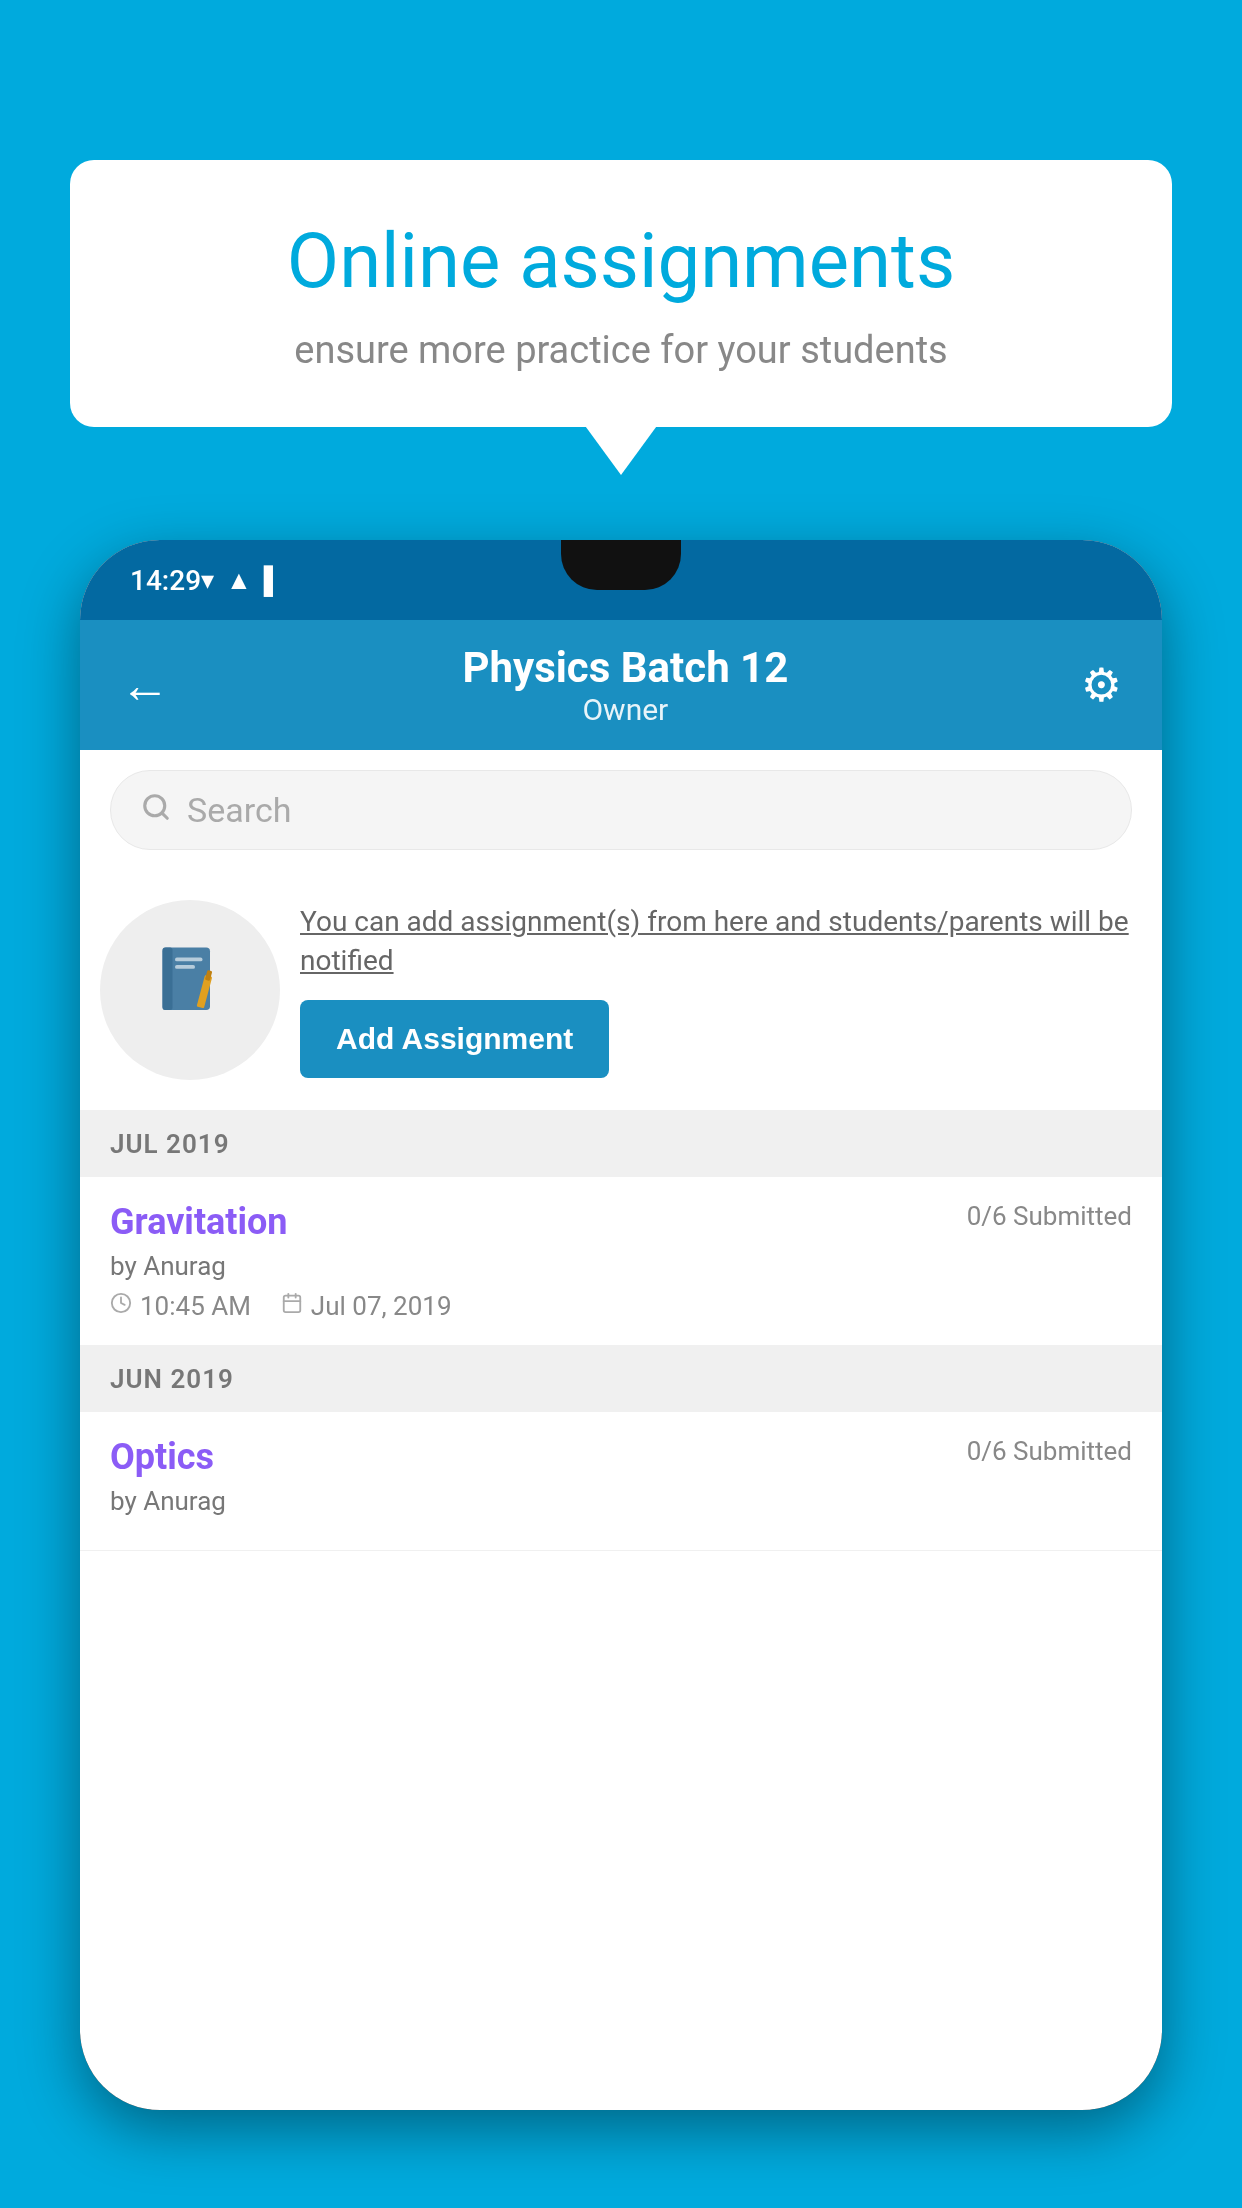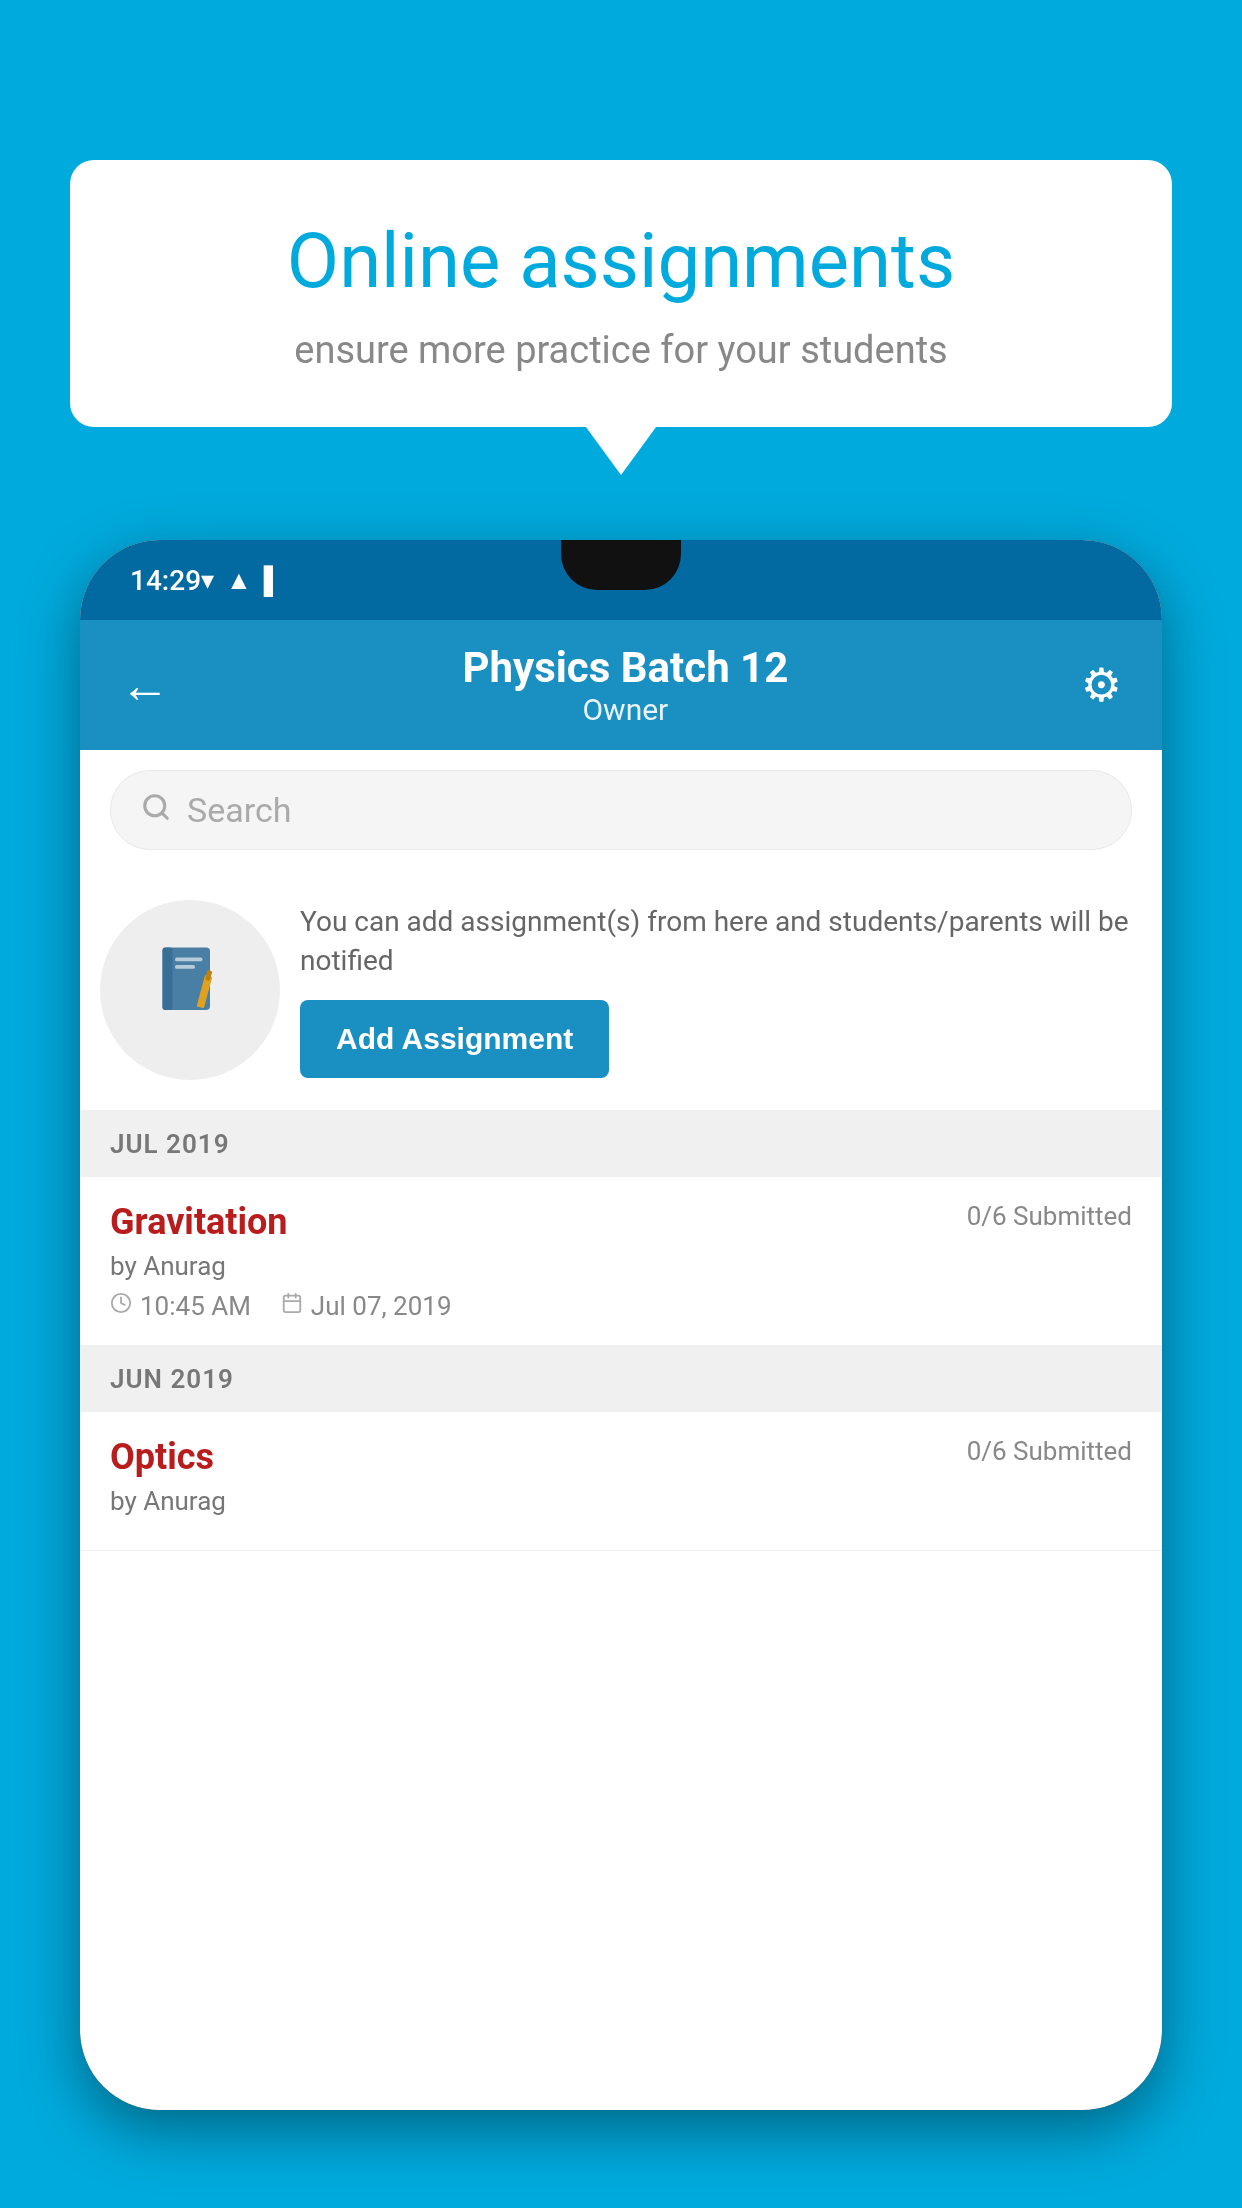--- a/index.html
+++ b/index.html
@@ -216,20 +216,21 @@
       font-size: 80px;
     }
     .assignment-promo-right {
       flex: 1;
     }
     .assignment-promo-text {
       font-size: 28px;
       color: #666;
       line-height: 1.4;
       margin-bottom: 20px;
+      text-decoration: underline;
     }
     .add-assignment-btn {
       background: #1a8fc1;
       color: white;
       border: none;
       border-radius: 8px;
       padding: 22px 36px;
       font-size: 30px;
       font-weight: 600;
       cursor: pointer;
@@ -251,21 +252,21 @@
     }
     .assignment-item-top {
       display: flex;
       justify-content: space-between;
       align-items: flex-start;
       margin-bottom: 8px;
     }
     .assignment-name {
       font-size: 36px;
       font-weight: 700;
-      color: #b91c1c;
+      color: #8b5cf6;
     }
     .assignment-submitted {
       font-size: 26px;
       color: #888;
     }
     .assignment-author {
       font-size: 26px;
       color: #777;
       margin-bottom: 10px;
     }

